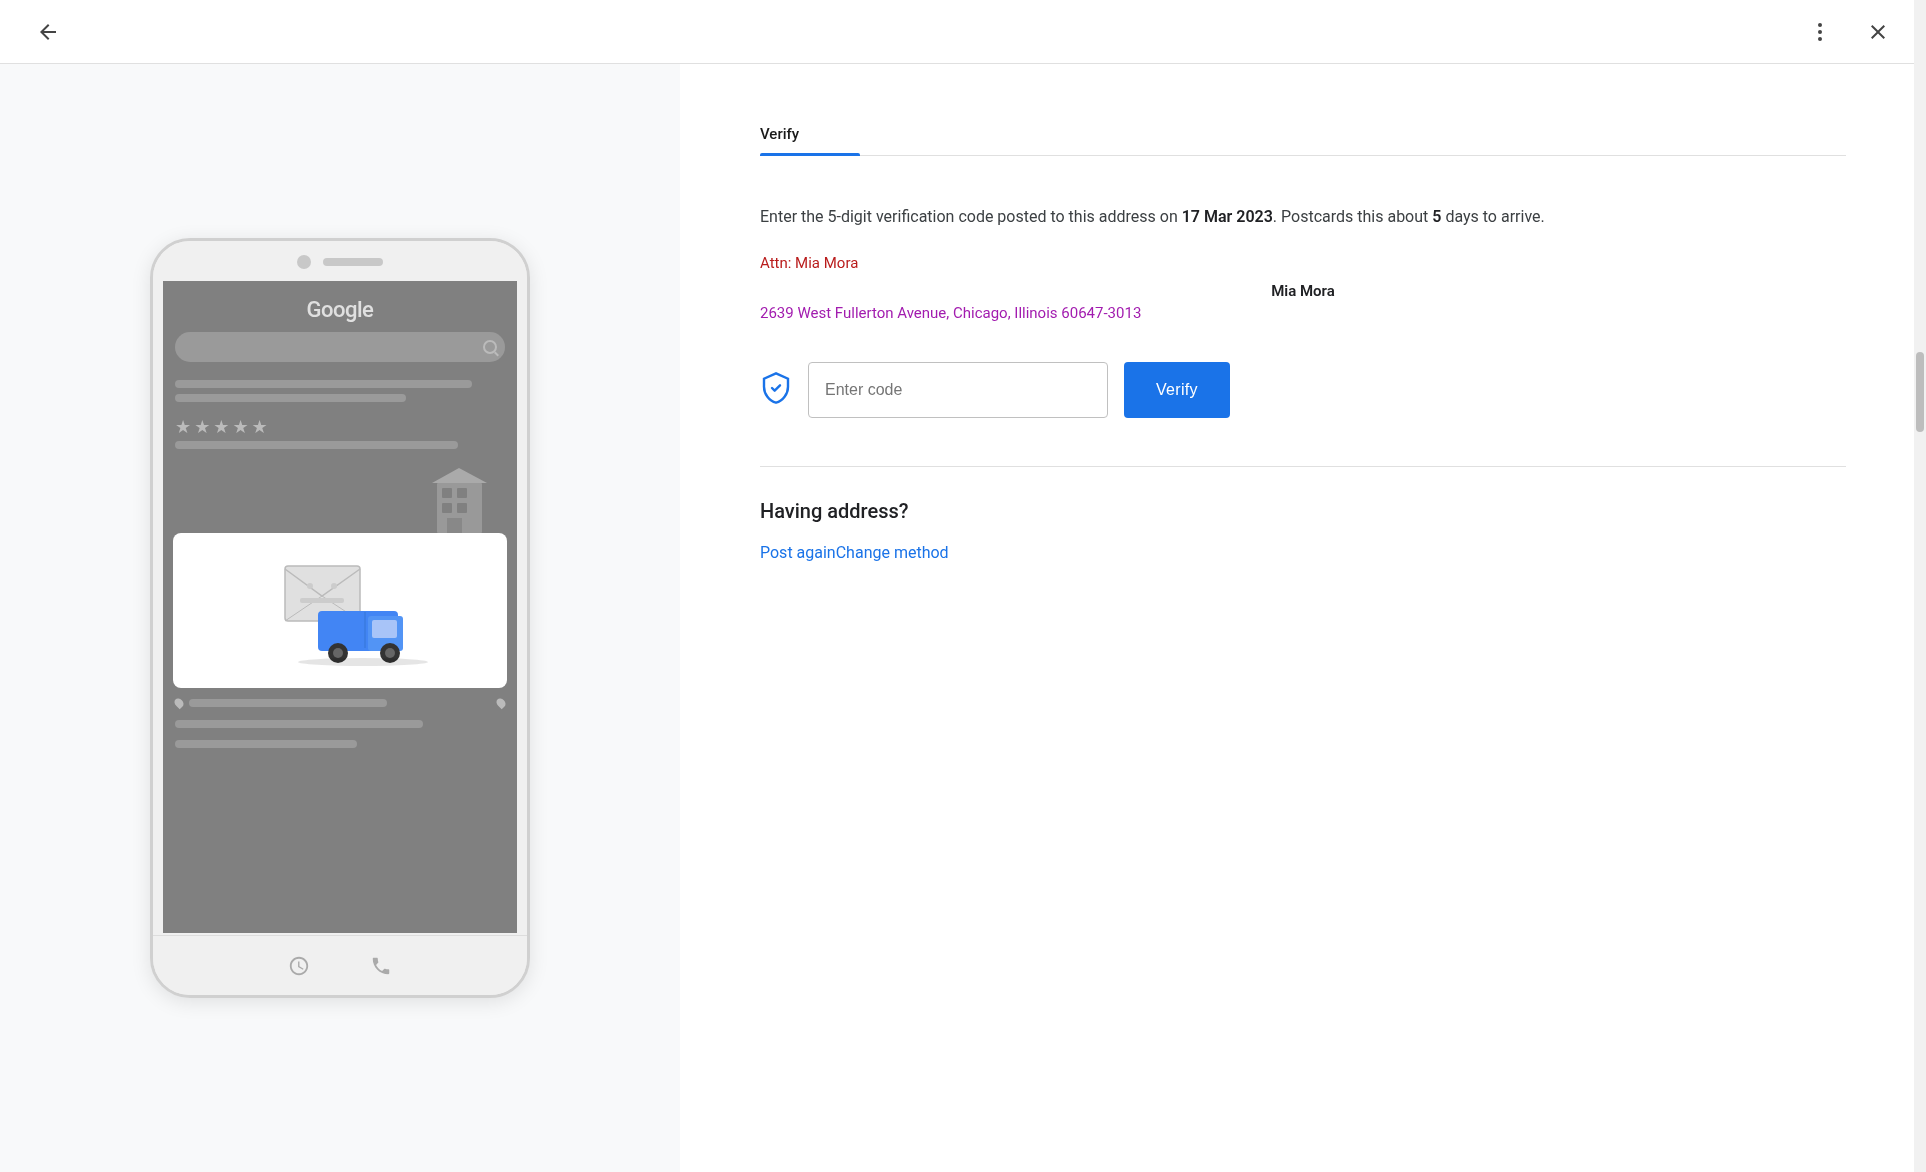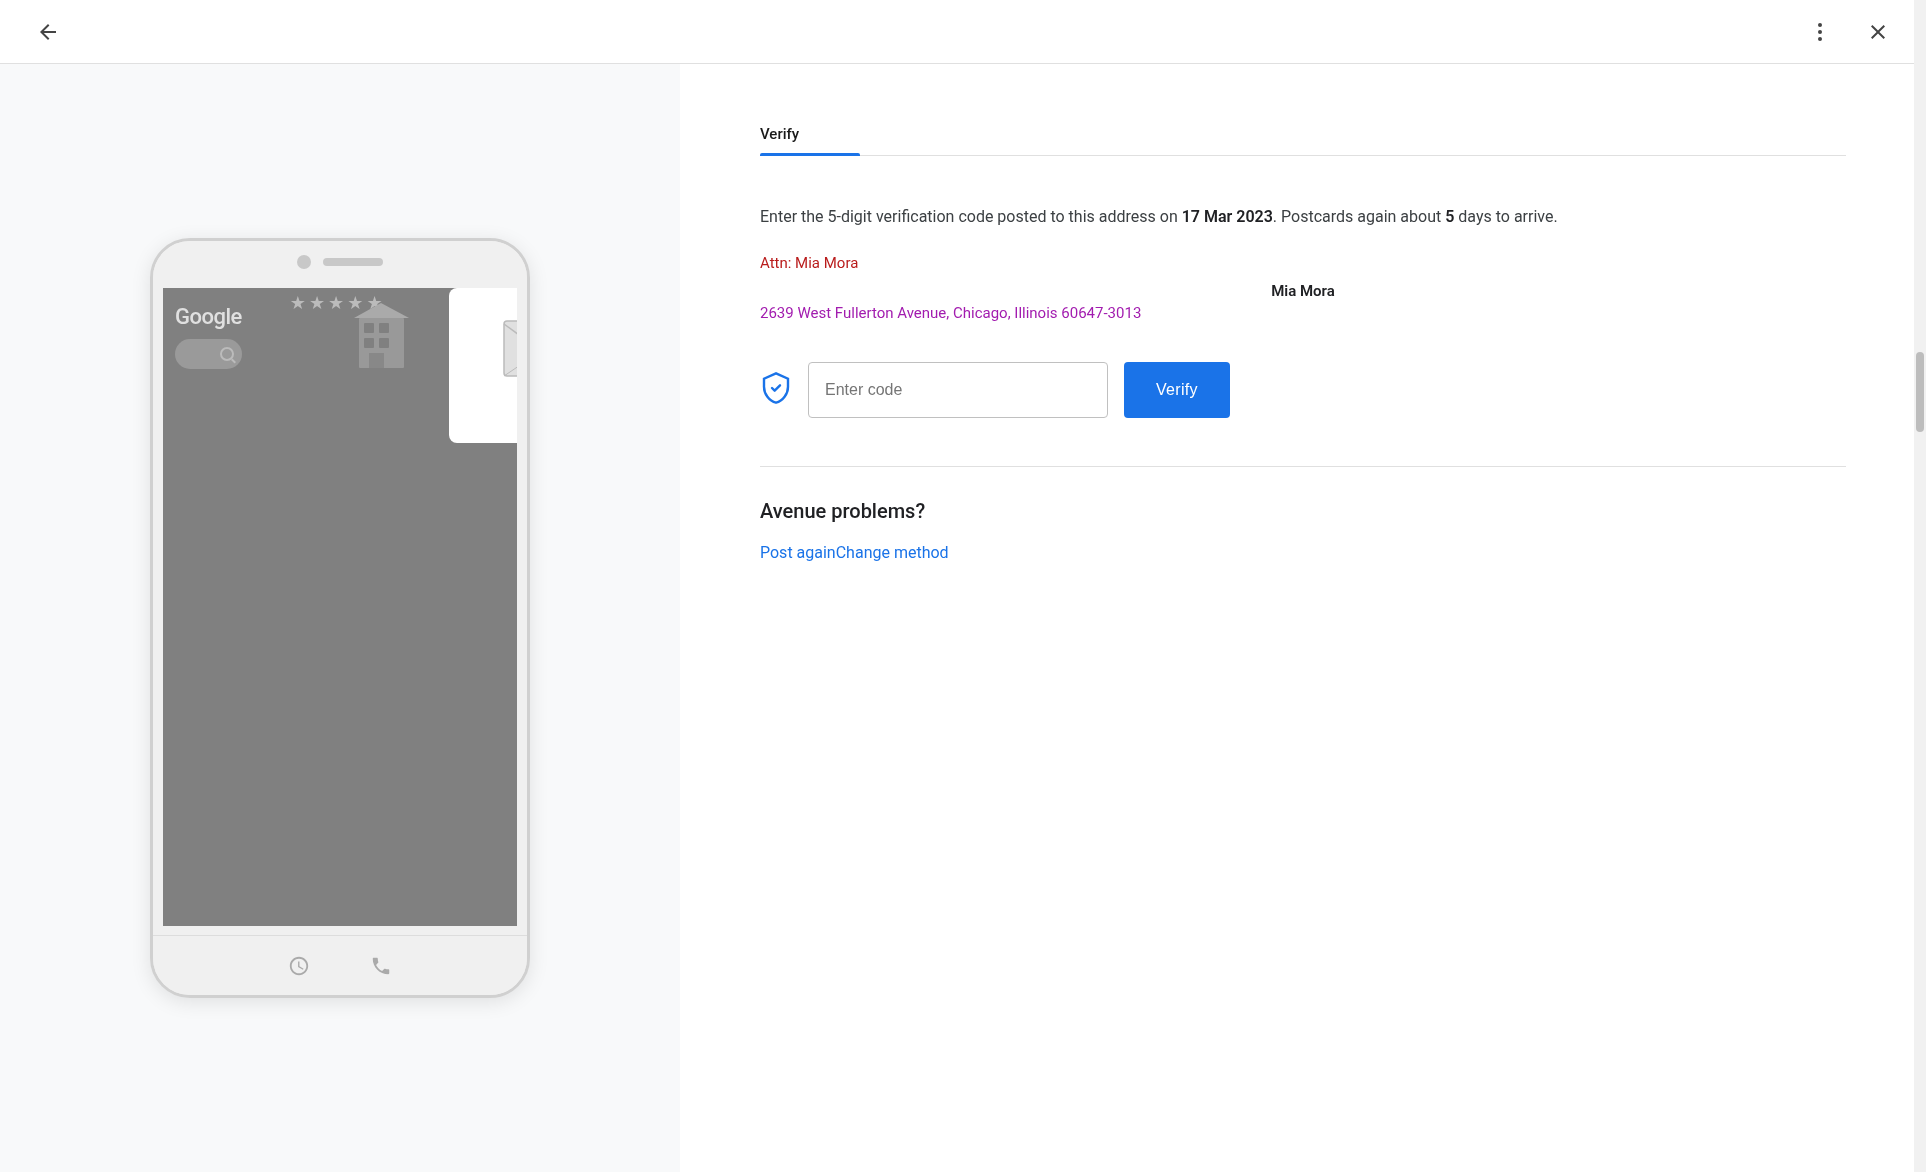--- a/index.html
+++ b/index.html
@@ -99,23 +99,23 @@
     }
     .phone-speaker {
       width: 60px;
       height: 8px;
       background: #c8c8c8;
       border-radius: 4px;
     }
     .phone-screen {
       flex: 1;
       background: #808080;
-      margin: 9px 10px;
-      display: flex;
-      flex-direction: row;
+      margin: 2px 10px;
+      display: flex;
+      flex-direction: column;
       overflow: hidden;
     }
     
     .phone-google-header {
       background: #808080;
       padding: 16px 12px 8px;
       display: flex;
       flex-direction: column;
       align-items: center;
     }
@@ -520,21 +520,21 @@
 
   <div class="right-panel">
 
     <div class="tab-container">
       <span class="tab-label">Verify</span>
       <div class="tab-underline"></div>
     </div>
 
 
     <p class="description">
-      <span>Enter the 5-digit verification code posted to this address on </span><strong>17 Mar 2023</strong><span>. Postcards again about </span><strong>5</strong><span> days to arrive.</span>
+      <span>Enter the 5-digit verification code posted to this address on </span><strong>17 Mar 2023</strong><span>. Postcards this about </span><strong>5</strong><span> days to arrive.</span>
     </p>
 
     <p class="attn-label">Attn: Mia Mora</p>
 
     <p class="address-name">Mia Mora</p>
     <p class="address-text">2639 West Fullerton Avenue, Chicago, Illinois 60647-3013</p>
 
     <div class="code-input-row">
 
       <div class="shield-icon">
@@ -544,21 +544,21 @@
         </svg>
       </div>
 
       <input type="text" class="code-input" placeholder="Enter code" style="">
 
       <button class="verify-btn">Verify</button>
     </div>
 
     <hr class="divider">
 
-    <h3 class="problems-heading">Avenue problems?</h3>
+    <h3 class="problems-heading">Having address?</h3>
 
     <div class="problems-links">
       <button class="link-btn">Post again</button>
       <button class="link-btn">Change method</button>
     </div>
 
   </div>
 </div>
 
 <div class="scroll-indicator">

